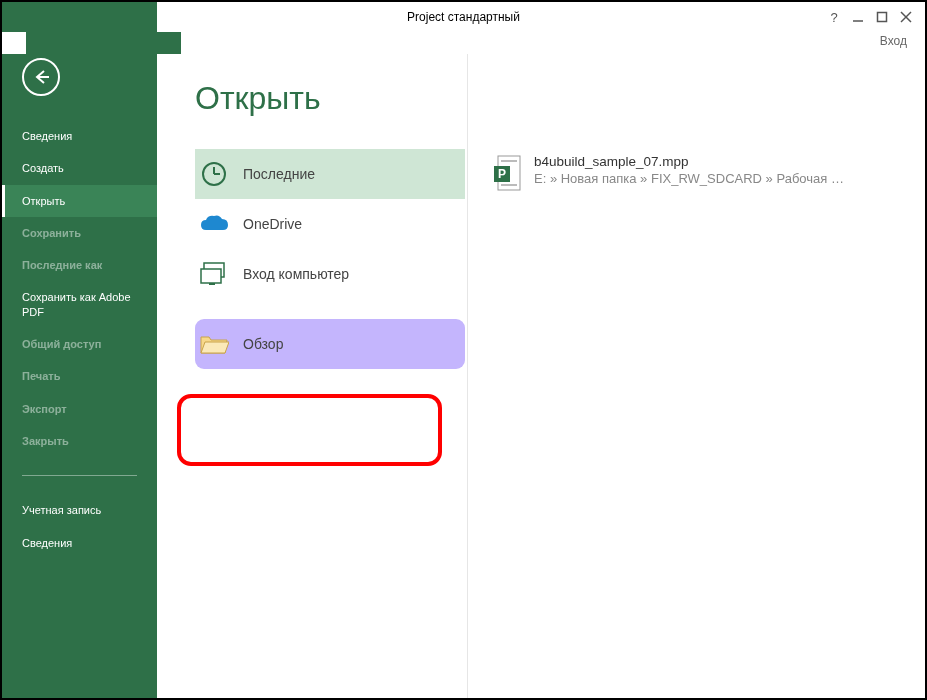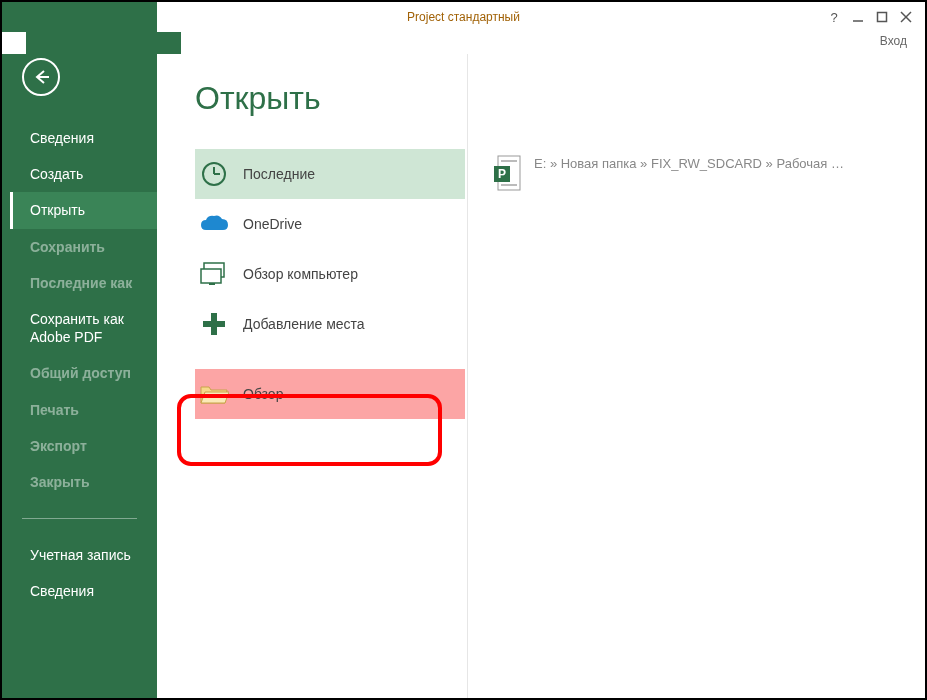--- a/index.html
+++ b/index.html
@@ -28,21 +28,21 @@
     .titlebar-left {
       width: 155px;
       height: 100%;
       background: #2e7048;
     }
     .titlebar-center {
       position: absolute;
       left: 50%;
       transform: translateX(-50%);
       font-size: 12px;
-      color: #a16207;
+      color: #000000;
     }
     .titlebar-ctrls {
       position: absolute;
       right: 8px;
       top: 4px;
       display: flex;
       gap: 2px;
     }
     .titlebar-ctrls .ctrl {
       width: 22px;
@@ -92,25 +92,24 @@
       border-radius: 50%;
       margin: 4px 0 24px 20px;
       display: flex;
       align-items: center;
       justify-content: center;
       cursor: pointer;
     }
     .back-btn svg { stroke: #fff; }
     .nav-item {
       padding: 9px 20px;
-      font-size: 14px;
+      font-size: 11px;
       color: #fff;
       cursor: pointer;
       line-height: 1.3;
-      margin-left: 8px;
     }
     .nav-item.selected {
       background: #3a8457;
       border-left: 3px solid #fff;
       padding-left: 17px;
     }
     .nav-item.disabled {
       color: rgba(255,255,255,0.45);
       cursor: default;
       font-weight: bold;
@@ -141,21 +140,22 @@
       display: flex;
       align-items: center;
       padding-left: 4px;
       cursor: pointer;
       margin-bottom: 0;
     }
     .place-item.selected {
       background: #cfe6d5;
     }
     .place-item.highlighted {
-      background: #fca5a5;
+      background: #c4b5fd;
+      border-radius: 9px;
     }
     .place-icon {
       width: 30px;
       height: 30px;
       margin-right: 14px;
       display: flex;
       align-items: center;
       justify-content: center;
     }
     .place-label {
@@ -269,32 +269,23 @@
         </div>
 
         <div class="place-item">
           <span class="place-icon">
             <svg width="28" height="26" viewBox="0 0 28 26">
                 <rect x="4" y="2" width="20" height="14" fill="none" stroke="#2e7048" stroke-width="1.5"></rect>
                 <rect x="1" y="8" width="20" height="14" fill="#fff" stroke="#2e7048" stroke-width="1.5"></rect>
                 <rect x="9" y="22" width="6" height="2" fill="#2e7048"></rect>
               </svg>
           </span>
-          <span class="place-label">Обзор компьютер</span>
-        </div>
-
-        <div class="place-item">
-          <span class="place-icon">
-            <svg width="26" height="26" viewBox="0 0 26 26">
-                <rect x="10" y="2" width="6" height="22" fill="#2e7048"></rect>
-                <rect x="2" y="10" width="22" height="6" fill="#2e7048"></rect>
-              </svg>
-          </span>
-          <span class="place-label">Добавление места</span>
-        </div>
+          <span class="place-label">Вход компьютер</span>
+        </div>
+
 
         <div style="height:20px"></div>
 
         <div class="place-item highlighted">
           <span class="place-icon">
             <svg width="30" height="24" viewBox="0 0 30 24">
                 <path d="M2 5 L2 21 L26 21 L28 8 L12 8 L10 5 Z" fill="#f7d88a" stroke="#c9a34a" stroke-width="1"></path>
                 <path d="M6 10 L30 10 L26 21 L2 21 Z" fill="#fbe9b8" stroke="#c9a34a" stroke-width="1"></path>
               </svg>
           </span>
@@ -307,20 +298,21 @@
           <span class="file-icon">
             <svg width="32" height="40" viewBox="0 0 32 40">
                 <rect x="6" y="2" width="22" height="34" fill="#fff" stroke="#999"></rect>
                 <rect x="2" y="12" width="16" height="16" fill="#2e7048"></rect>
                 <text x="10" y="24" text-anchor="middle" font-size="12" fill="#fff" font-weight="bold">P</text>
                 <rect x="9" y="6" width="16" height="2" fill="#bbb"></rect>
                 <rect x="9" y="30" width="16" height="2" fill="#bbb"></rect>
               </svg>
           </span>
           <div class="file-info">
+            <span class="file-name">b4ubuild_sample_07.mpp</span>
             <span class="file-path">E: » Новая папка » FIX_RW_SDCARD » Рабочая …</span>
           </div>
         </div>
       </div>
     </div>
   </div>
 </div>
 
 <div class="highlight-box" style="left:175px; top:392px; width:265px; height:72px;"></div>
 

